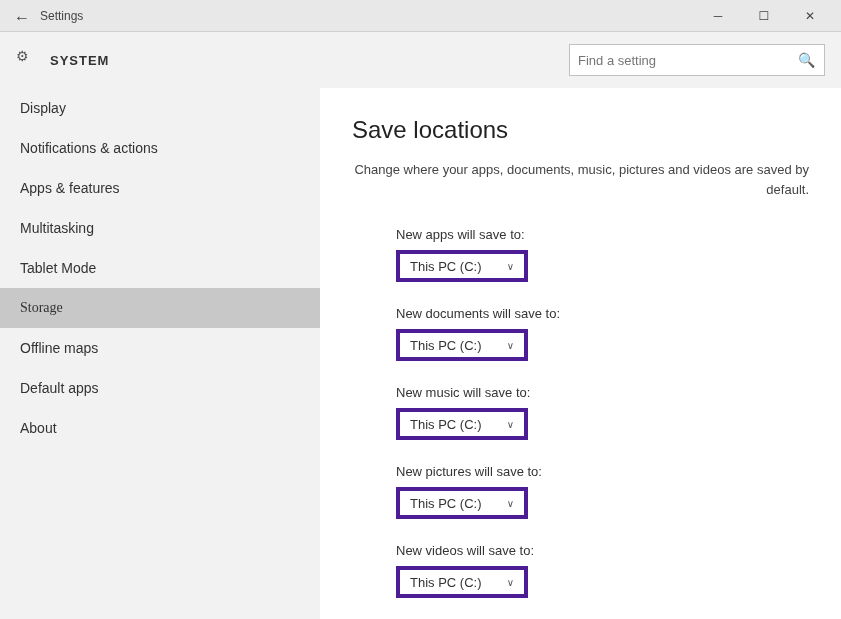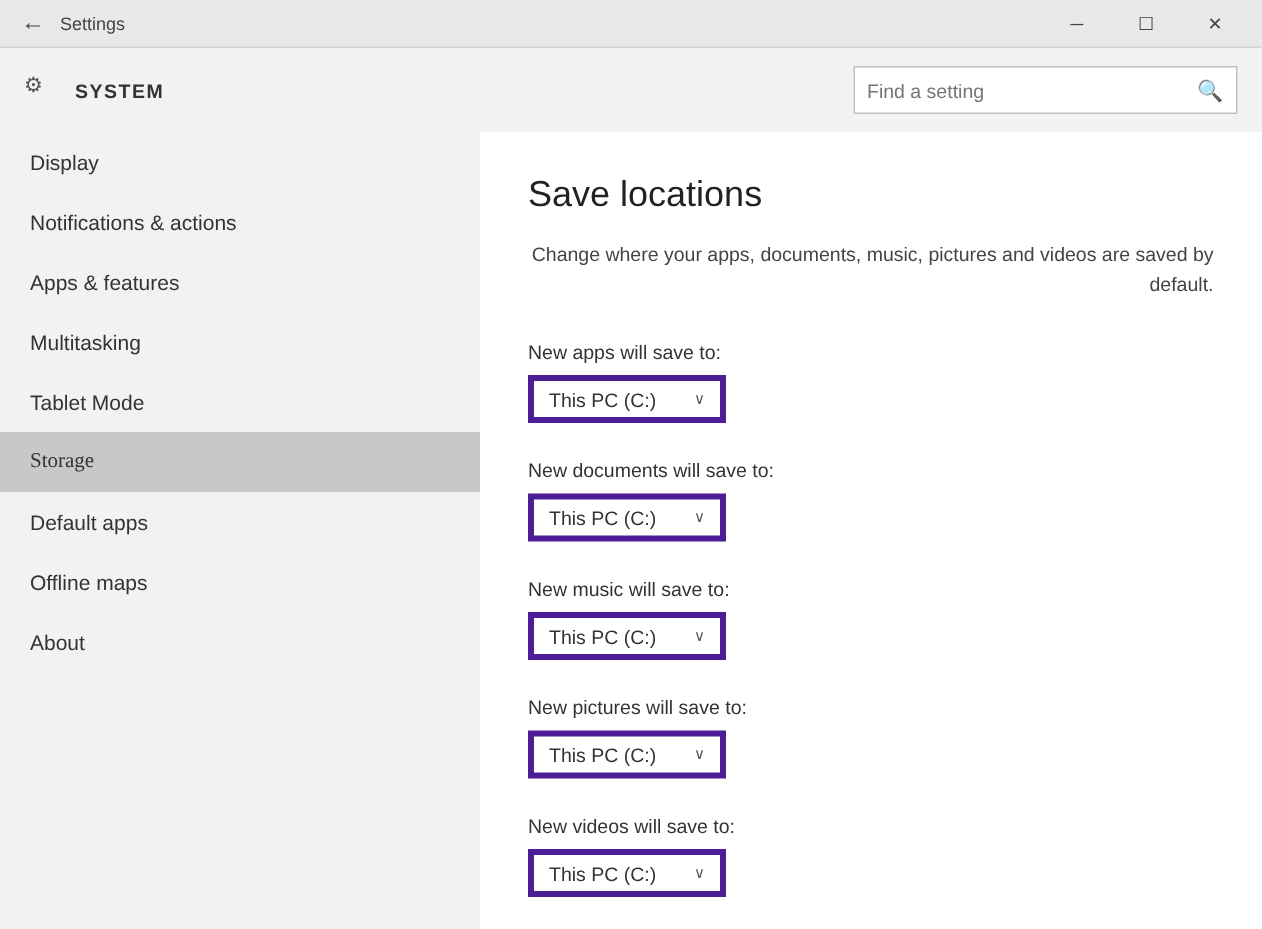--- a/index.html
+++ b/index.html
@@ -159,20 +159,21 @@
       text-align: right;
     }
 
     .setting-label {
       font-size: 13px;
       color: #333;
       margin-bottom: 8px;
     }
     .setting-group {
       margin-bottom: 24px;
+      margin-left: 44px;
     }
 
     .dropdown-select {
       display: flex;
       align-items: center;
       border: 4px solid #4c1d95;
       background: white;
       height: 32px;
       width: 132px;
       padding: 0 10px;
@@ -227,22 +228,22 @@
   <div class="content-area">
 
     <div class="sidebar">
 
     <div class="sidebar-item">Display</div>
         <div class="sidebar-item">Notifications &amp; actions</div>
         <div class="sidebar-item">Apps &amp; features</div>
         <div class="sidebar-item">Multitasking</div>
         <div class="sidebar-item">Tablet Mode</div>
         <div class="sidebar-item active">Storage</div>
+        <div class="sidebar-item">Offline maps</div>
         <div class="sidebar-item">Default apps</div>
-        <div class="sidebar-item">Offline maps</div>
         <div class="sidebar-item">About</div>
       </div>
 
     <div class="main-content">
       <h1 class="page-title">Save locations</h1>
       <p class="page-description">Change where your apps, documents, music, pictures and videos are saved by default.</p>
 
       <div id="settings-container">
           <div class="setting-group">
             <div class="setting-label">New apps will save to:</div>

